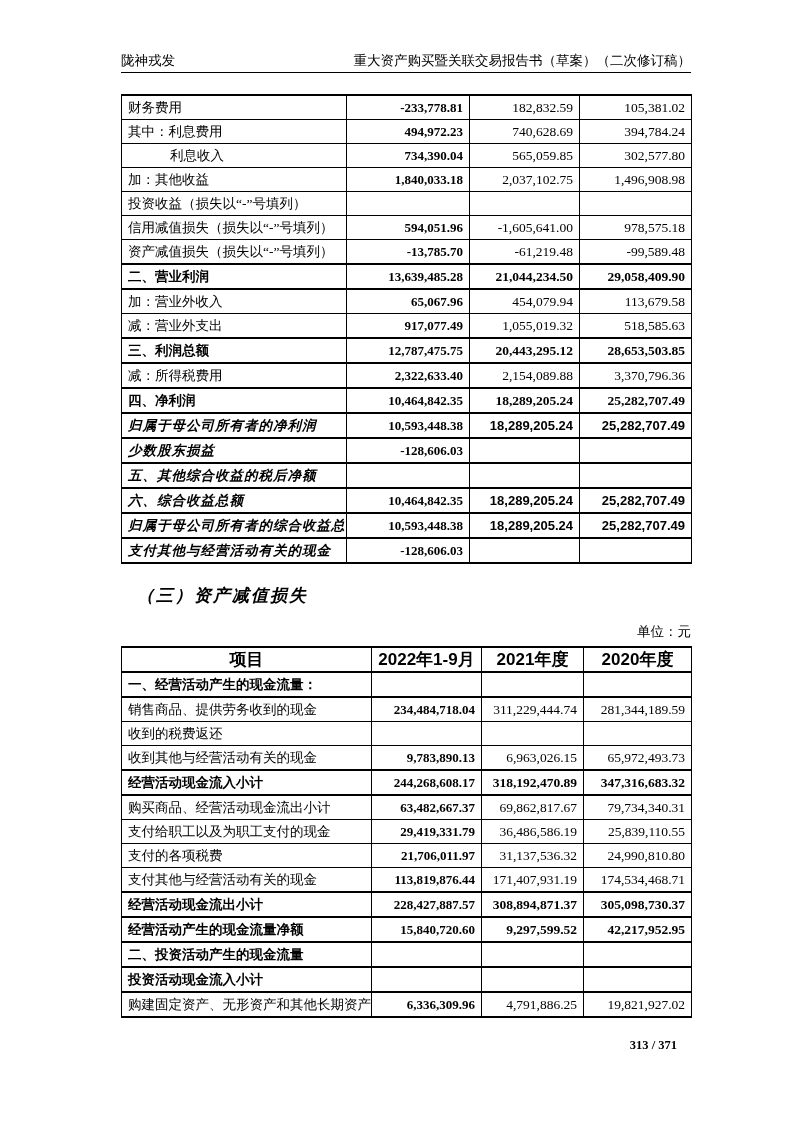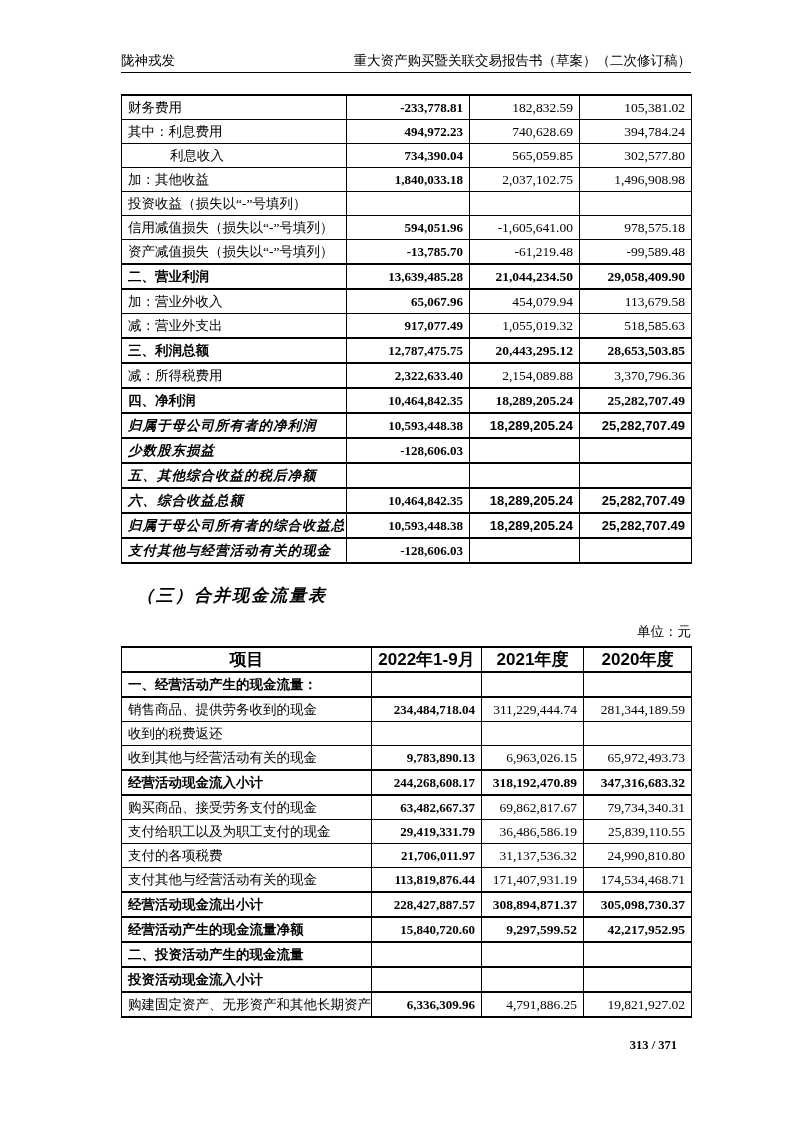--- a/index.html
+++ b/index.html
@@ -235,21 +235,21 @@
         </tr>
         <tr class="row-kai">
           <td class="lbl">支付其他与经营活动有关的现金</td>
           <td class="num n22">-128,606.03</td>
           <td class="num nyr"></td>
           <td class="num nyr"></td>
         </tr>
       </tbody>
   </table>
 
-  <div class="section-title">（三）合并现金流量表</div>
+  <div class="section-title">（三）资产减值损失</div>
 
   <div class="unit-line">单位：元</div>
 
   <table>
     <colgroup>
       <col style="width:250px">
         <col style="width:110px">
         <col style="width:102px">
         <col style="width:108px">
     </colgroup>
@@ -286,21 +286,21 @@
           <td class="num nyr">6,963,026.15</td>
           <td class="num nyr">65,972,493.73</td>
         </tr>
         <tr class="row-strong">
           <td class="lbl">经营活动现金流入小计</td>
           <td class="num n22">244,268,608.17</td>
           <td class="num nyr">318,192,470.89</td>
           <td class="num nyr">347,316,683.32</td>
         </tr>
         <tr class="row-normal">
-          <td class="lbl">购买商品、接受劳务支付的现金</td>
+          <td class="lbl">购买商品、经营活动现金流出小计</td>
           <td class="num n22">63,482,667.37</td>
           <td class="num nyr">69,862,817.67</td>
           <td class="num nyr">79,734,340.31</td>
         </tr>
         <tr class="row-normal">
           <td class="lbl">支付给职工以及为职工支付的现金</td>
           <td class="num n22">29,419,331.79</td>
           <td class="num nyr">36,486,586.19</td>
           <td class="num nyr">25,839,110.55</td>
         </tr>

